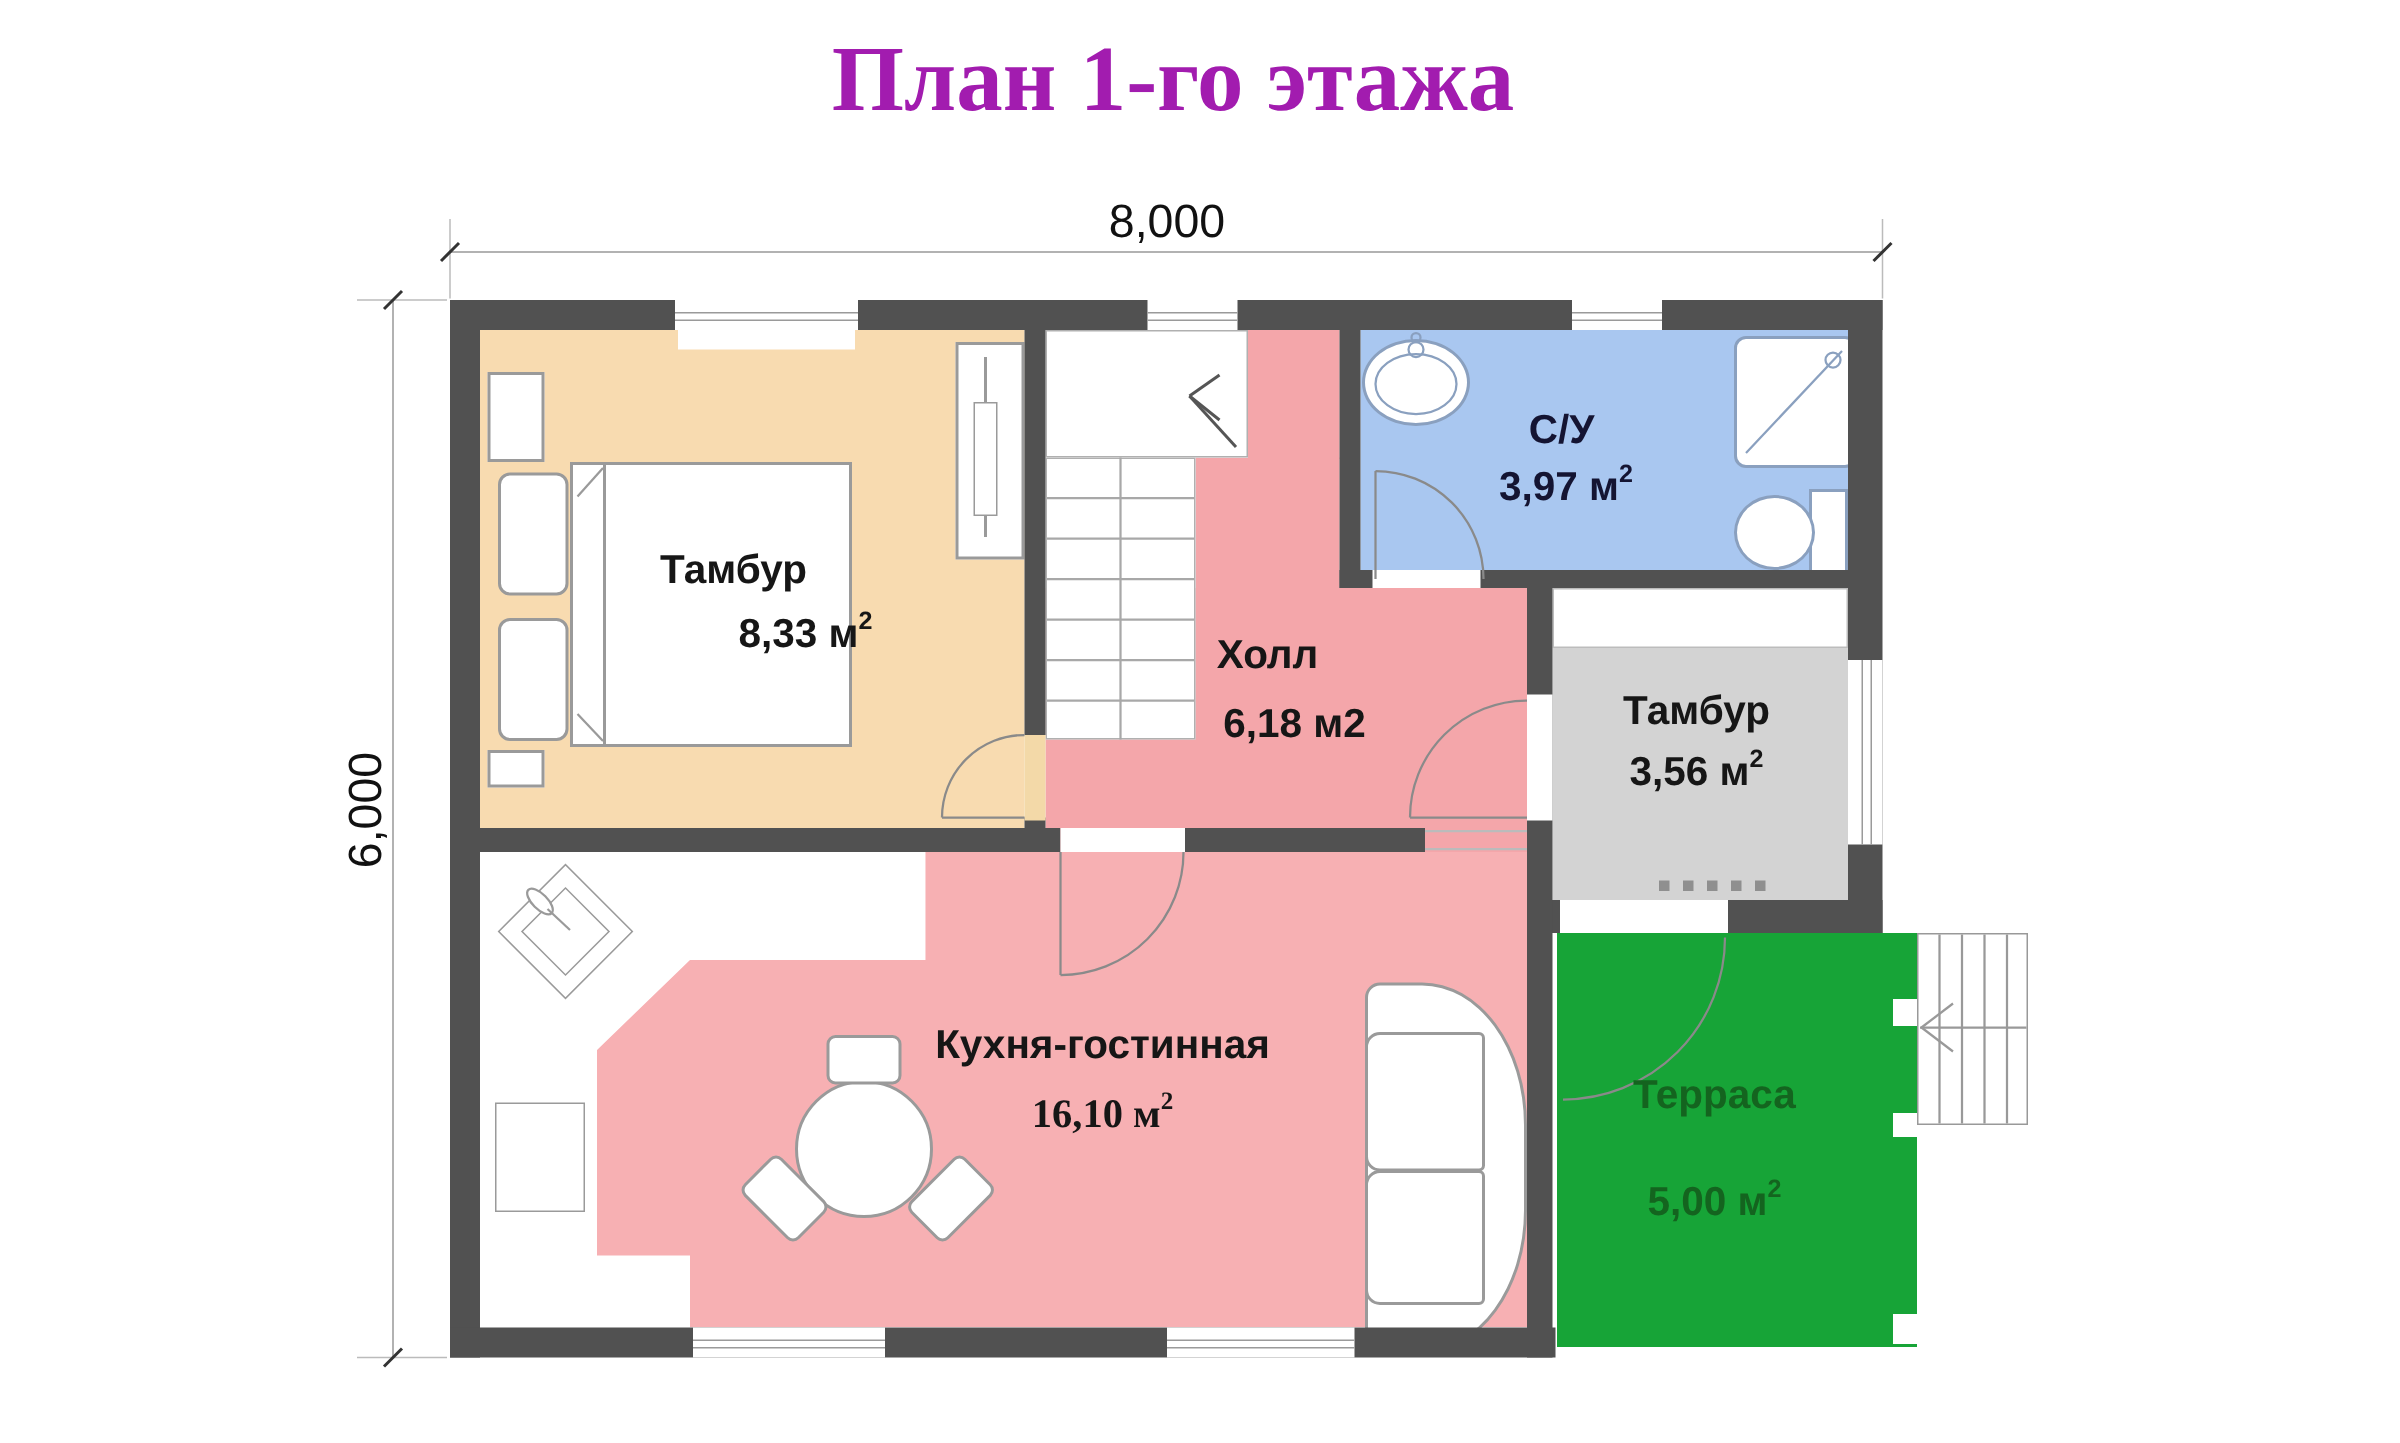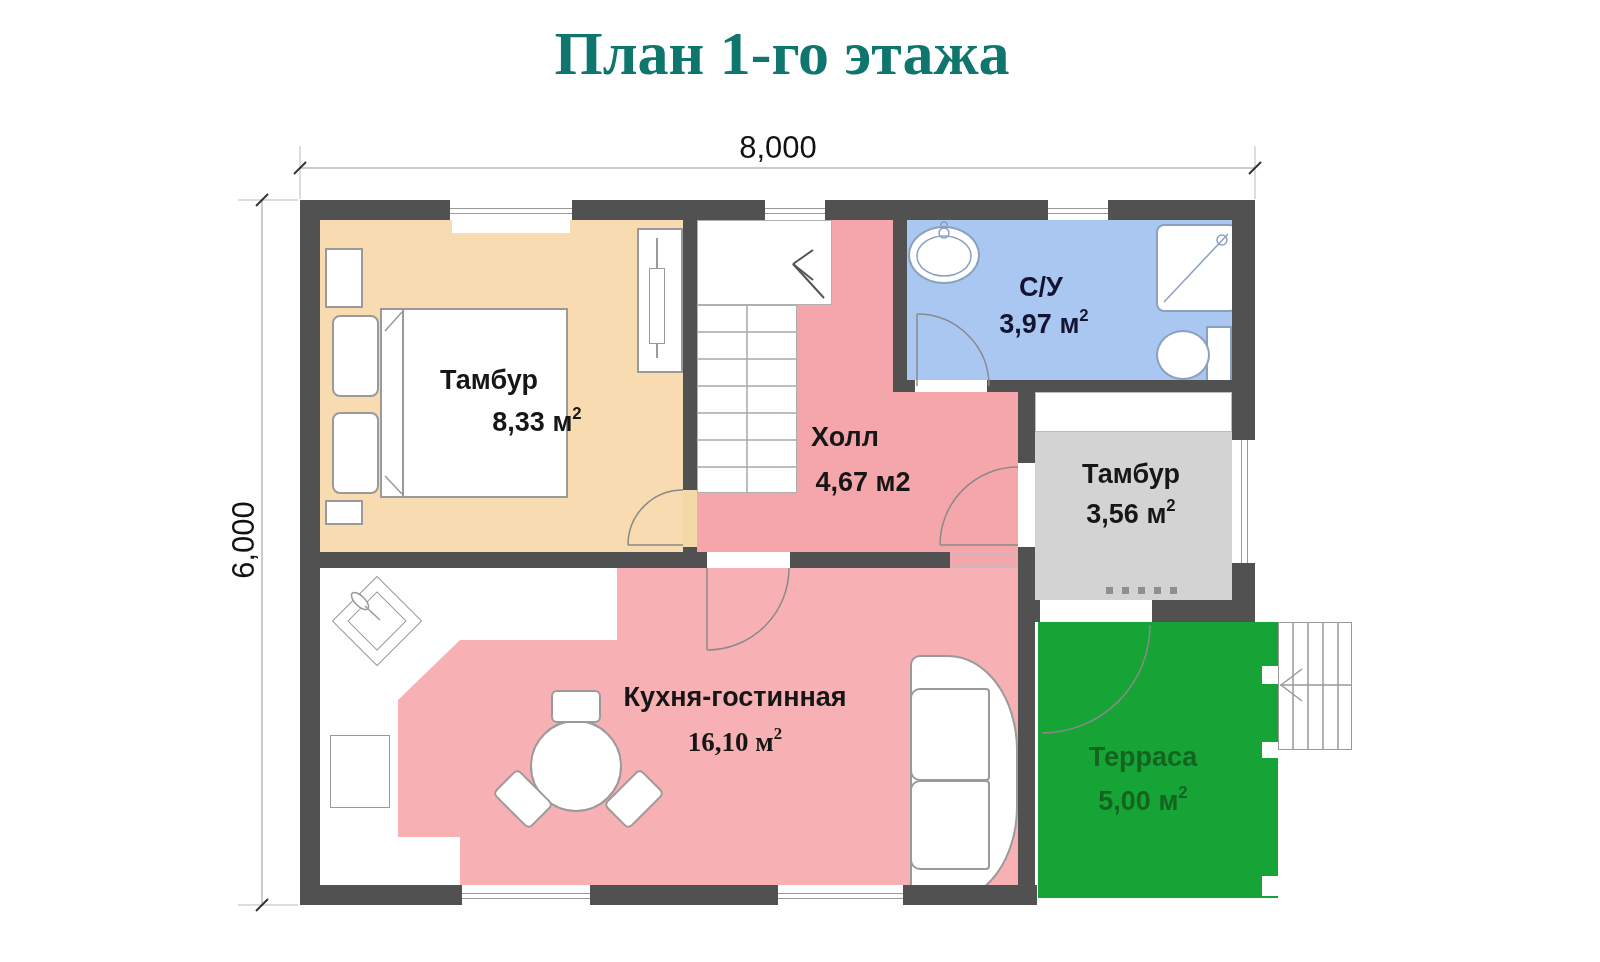--- a/index.html
+++ b/index.html
@@ -22,21 +22,21 @@
   .win-h::before{content:"";position:absolute;left:0;right:0;top:38%;height:1px;background:#9a9a9a;}
   .win-h::after{content:"";position:absolute;left:0;right:0;top:66%;height:1px;background:#9a9a9a;}
   .win-v::before{content:"";position:absolute;top:0;bottom:0;left:40%;width:1px;background:#9a9a9a;}
   .win-v::after{content:"";position:absolute;top:0;bottom:0;left:66%;width:1px;background:#9a9a9a;}
   .label{position:absolute;transform:translate(-50%,-50%);font-weight:bold;font-size:27px;
          color:#161616;white-space:nowrap;letter-spacing:0px;}
   .label sup{font-size:0.62em;position:relative;top:-0.1em;}
   .label-bath{color:var(--bathroom_text,#141432);}
   .label-terrace{color:var(--terrace_text,#14641f);}
   .title{position:absolute;transform:translateX(-50%);font-family:"Liberation Serif","DejaVu Serif",serif;
-         font-weight:600;font-size:62px;color:#0f766e;white-space:nowrap;}
+         font-weight:600;font-size:62px;color:#a21caf;white-space:nowrap;}
   .dim{position:absolute;transform:translate(-50%,-50%);font-size:31px;color:#111;white-space:nowrap;}
   .dim-v{transform:translate(-50%,-50%) rotate(-90deg);}
   svg.overlay{position:absolute;left:0;top:0;pointer-events:none;}
   .dotrow{position:absolute;width:7px;height:7px;background:#8f8f8f;}
 </style>
 </head>
 <body>
 
 <div class="canvas">
 
@@ -207,24 +207,24 @@
     </g>
   </svg>
 
   <div class="label" style="left:489px;top:380px;"><span>Тамбур</span></div>
   <div class="label" style="left:489px;top:422px;margin-left:48px;"><span>8,33 м</span><sup>2</sup></div>
 
   <div class="label label-bath" style="left:1041px;top:287px;"><span>С/У</span></div>
   <div class="label label-bath" style="left:1044px;top:324px;"><span>3,97 м</span><sup>2</sup></div>
 
   <div class="label" style="left:845px;top:437px;"><span>Холл</span></div>
-  <div class="label" style="left:863px;top:482px;"><span>4,67 м2</span><sup></sup></div>
+  <div class="label" style="left:863px;top:482px;"><span>6,18 м2</span><sup></sup></div>
 
   <div class="label" style="left:1131px;top:474px;"><span>Тамбур</span></div>
   <div class="label" style="left:1131px;top:514px;"><span>3,56 м</span><sup>2</sup></div>
 
   <div class="label" style="left:735px;top:697px;"><span>Кухня-гостинная</span></div>
   <div class="label" style="left:735px;top:742px;font-family:Liberation Serif, serif;"><span>16,10 м</span><sup>2</sup></div>
 
-  <div class="label label-terrace" style="left:1143px;top:757px;"><span>Терраса</span></div>
+  <div class="label label-terrace" style="left:1143px;top:730px;"><span>Терраса</span></div>
   <div class="label label-terrace" style="left:1143px;top:801px;"><span>5,00 м</span><sup>2</sup></div>
 
 </div>
 
 </body></html>

